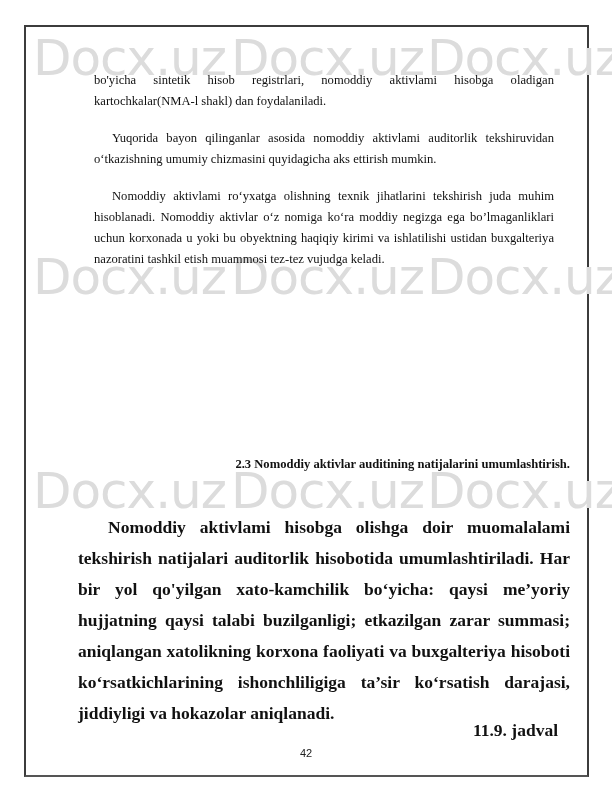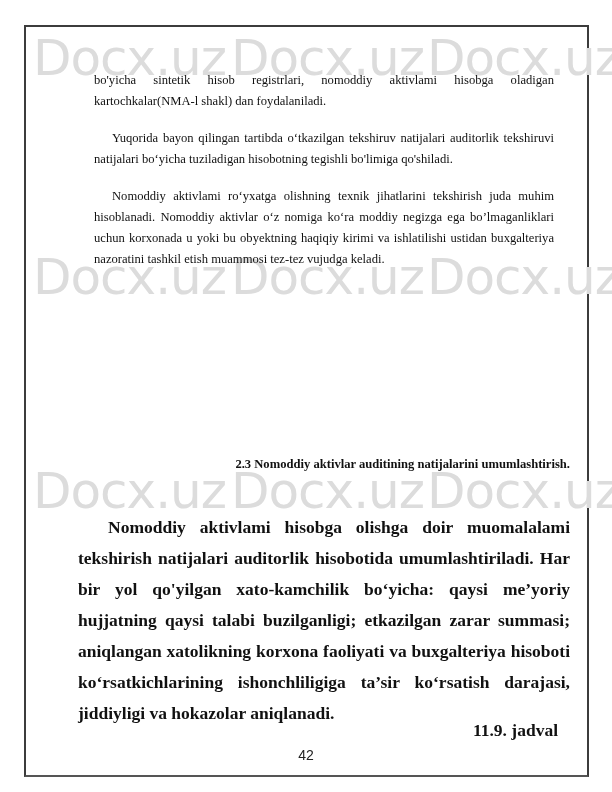--- a/index.html
+++ b/index.html
@@ -28,21 +28,21 @@
       position: absolute; left: 78px; top: 512px; width: 492px;
       font-family: "Liberation Serif", serif; font-weight: bold; font-size: 17.5px; line-height: 31px;
       text-align: justify; text-indent: 30px; color: #111; margin: 0;
     }
     .table-label {
       position: absolute; right: 42px; top: 708px;
       font-family: "Liberation Serif", serif; font-weight: bold; font-size: 17.5px; color: #111; margin: 12px;
     }
     .page-number {
       position: absolute; left: 0; width: 612px; top: 747px; text-align: center;
-      font-family: "Liberation Sans", sans-serif; font-size: 14px; color: #222; margin: 0;
+      font-family: "Liberation Sans", sans-serif; font-size: 11px; color: #222; margin: 0;
     }
   </style>
 </head>
 <body>
 
 <div class="page-frame"></div>
 
 <div class="watermark-layer">
   <span class="wm" style="left:26px;top:33px;">Docx.uz</span>
   <span class="wm" style="left:224px;top:33px;">Docx.uz</span>
@@ -53,20 +53,20 @@
   <span class="wm" style="left:26px;top:466px;">Docx.uz</span>
   <span class="wm" style="left:224px;top:466px;">Docx.uz</span>
   <span class="wm" style="left:420px;top:466px;">Docx.uz</span>
   <span class="wm" style="left:26px;top:697px;">Docx.uz</span>
   <span class="wm" style="left:224px;top:697px;">Docx.uz</span>
   <span class="wm" style="left:420px;top:697px;">Docx.uz</span>
 </div>
 
 <div class="content">
   <p class="p-small">bo'yicha sintetik hisob registrlari, nomoddiy aktivlami hisobga oladigan kartochkalar(NMA-l shakl) dan foydalaniladi.</p>
-  <p class="p-small indent">Yuqorida bayon qilingan tartibda o‘tkazilgan tekshiruv natijalari auditorlik tekshiruvi natijalari bo‘yicha tuziladigan hisobotning tegishli bo'limiga qo'shiladi.</p>
+  <p class="p-small indent">Yuqorida bayon qilinganlar asosida nomoddiy aktivlami auditorlik tekshiruvidan o‘tkazishning umumiy chizmasini quyidagicha aks ettirish mumkin.</p>
   <p class="p-small indent">Nomoddiy aktivlami ro‘yxatga olishning texnik jihatlarini tekshirish juda muhim hisoblanadi. Nomoddiy aktivlar o‘z nomiga ko‘ra moddiy negizga ega bo’lmaganliklari uchun korxonada u yoki bu obyektning haqiqiy kirimi va ishlatilishi ustidan buxgalteriya nazoratini tashkil etish muammosi tez-tez vujudga keladi.</p>
 </div>
 
 <p class="heading">2.3 Nomoddiy aktivlar auditining natijalarini umumlashtirish.</p>
 <p class="big">Nomoddiy aktivlami hisobga olishga doir muomalalami tekshirish natijalari auditorlik hisobotida umumlashtiriladi. Har bir yol qo'yilgan xato-kamchilik bo‘yicha: qaysi me’yoriy hujjatning qaysi talabi buzilganligi; etkazilgan zarar summasi; aniqlangan xatolikning korxona faoliyati va buxgalteriya hisoboti ko‘rsatkichlarining ishonchliligiga ta’sir ko‘rsatish darajasi, jiddiyligi va hokazolar aniqlanadi.</p>
 <p class="table-label">11.9. jadval</p>
 <p class="page-number">42</p>
 
 </body></html>

